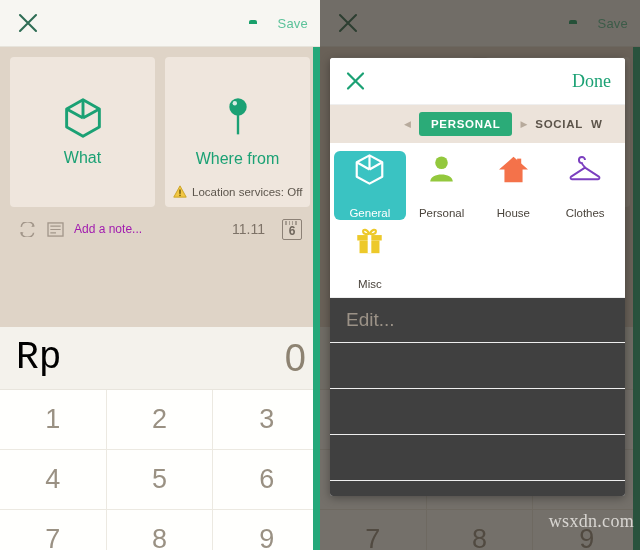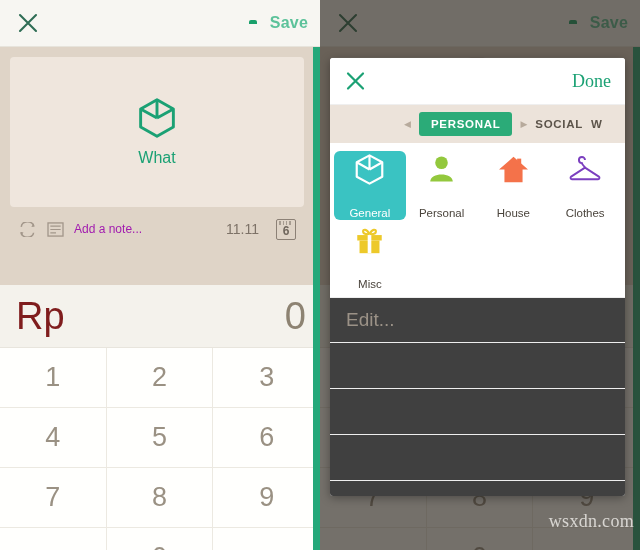--- a/index.html
+++ b/index.html
@@ -22,37 +22,37 @@
     border-bottom: 1px solid #e7e4dc;
     display: flex; align-items: center;
   }
   .appbar .close-x {
     position: absolute; left: 18px; top: 50%; transform: translateY(-50%);
     width: 20px; height: 20px;
   }
   .appbar .cam { position: absolute; right: 77px; top: 50%; transform: translateY(-50%); }
   .appbar .save-lbl {
     position: absolute; right: 12px; top: 50%; transform: translateY(-50%);
-    font-size: 16px; color: #5cc29a; letter-spacing: .2px; font-weight: bold;
+    font-size: 13px; color: #5cc29a; letter-spacing: .2px;
   }
 
   
   .cam-body { position: relative; width: 23px; height: 17px; background: #19a06b; border-radius: 3px; }
   .cam-body::before {
     content:""; position:absolute; left:6px; top:-3px; width:8px; height:4px;
     background:#19a06b; border-radius: 2px 2px 0 0;
   }
   .cam-lens {
     position:absolute; left:6.5px; top:4px; width:9px; height:9px;
     border-radius:50%; background:#f7f6f2;
   }
   .cam-dot { position:absolute; right:2.5px; top:2.5px; width:3px; height:3px; border-radius:50%; background:#f7f6f2; }
 
   
-  .card-region { background: #dfd4c7; padding: 10px 16px 0 10px; height: 238px; }
+  .card-region { background: #dfd4c7; padding: 10px 10px 0 10px; height: 280px; }
   .cards { display: flex; gap: 10px; height: 150px; }
   .card {
     flex: 1; background: #efe6dd; border-radius: 4px;
     display: flex; flex-direction: column; align-items: center; justify-content: center;
     position: relative;
   }
   .card-what-icon { margin-bottom: 6px; }
   .card-label { font-size: 16px; color: #1ba174; }
   .card .pin-wrap { margin-bottom: 8px; }
   .loc-warn {
@@ -76,21 +76,21 @@
   .cal-day { font-size: 12px; color: #6f665c; line-height: 15px; font-weight: bold; }
   .cal-top { position:absolute; top:1px; left:2px; right:2px; height:4px;
              background: repeating-linear-gradient(90deg,#9c9287 0 1.5px,transparent 1.5px 3.5px); opacity:.85; }
 
   
   .amount-bar {
     height: 63px; background: #f4f2ec; border-bottom: 1px solid #e8e5dd;
     display: flex; align-items: center; justify-content: space-between;
     padding: 0 14px 0 16px;
   }
-  .currency { font-size: 38px; color: #7f1d1d; line-height: 1; }
+  .currency { font-size: 38px; color: #000000; line-height: 1; font-family: Liberation Mono, monospace; }
   .amount   { font-size: 38px; color: #8d8372; line-height: 1; }
 
   
   .green-rail { position: absolute; right: 0; top: 47px; width: 7px; bottom: 0; background: #25a87a; }
 
   
   .keypad { display: grid; grid-template-columns: repeat(3,1fr); grid-template-rows: repeat(4,1fr); height: 240px; background:#fffffd; }
   .key {
     display: flex; align-items: center; justify-content: center;
     font-size: 27px; color: #9a9183;
@@ -177,20 +177,40 @@
         <div class="card">
           <span class="card-what-icon">
             <svg viewBox="0 0 44 46" width="40" height="42">
               <path d="M22 3 L40 13 L40 33 L22 43 L4 33 L4 13 Z" fill="none" stroke="#1ba174" stroke-width="3.2" stroke-linejoin="round"></path>
               <path d="M22 3 L22 23 M22 23 L40 13 M22 23 L4 13" fill="none" stroke="#1ba174" stroke-width="3.2" stroke-linejoin="round"></path>
             </svg>
           </span>
           <span class="card-label">What</span>
         </div>
 
+        <div class="card">
+          <span class="pin-wrap">
+            <svg viewBox="0 0 26 46" width="24" height="42">
+              <circle cx="13" cy="12" r="9.5" fill="#1ba174"></circle>
+              <circle cx="9.5" cy="8" r="2.4" fill="#d9ece4"></circle>
+              <rect x="11.7" y="20" width="2.6" height="22" fill="#1ba174"></rect>
+            </svg>
+          </span>
+          <span class="card-label">Where from</span>
+          <span class="loc-warn">
+            <span class="warn-tri">
+              <svg viewBox="0 0 16 15" width="14" height="13">
+                <path d="M8 1 L15.2 14 L0.8 14 Z" fill="#f2c744" stroke="#c79f1e" stroke-width="1"></path>
+                <rect x="7.2" y="5.2" width="1.6" height="5" fill="#6b5708"></rect>
+                <rect x="7.2" y="11.2" width="1.6" height="1.6" fill="#6b5708"></rect>
+              </svg>
+            </span>
+            <span>Location services: Off</span>
+          </span>
+        </div>
 
       </div>
 
       <div class="note-row">
         <span class="repeat-ic">
           <svg viewBox="0 0 20 16" width="19" height="15">
             <path d="M3.5 5.2 A6.2 5 0 0 1 16.5 4.6" fill="none" stroke="#a2968a" stroke-width="1.6"></path>
             <path d="M3.5 10.8 A6.2 5 0 0 0 16.5 11.4" fill="none" stroke="#a2968a" stroke-width="1.6"></path>
             <path d="M16.5 1.4 L17.6 4.9 L14.1 5.2 Z" fill="#a2968a"></path>
             <path d="M3.3 14.7 L2.2 11.2 L5.7 10.9 Z" fill="#a2968a"></path>

